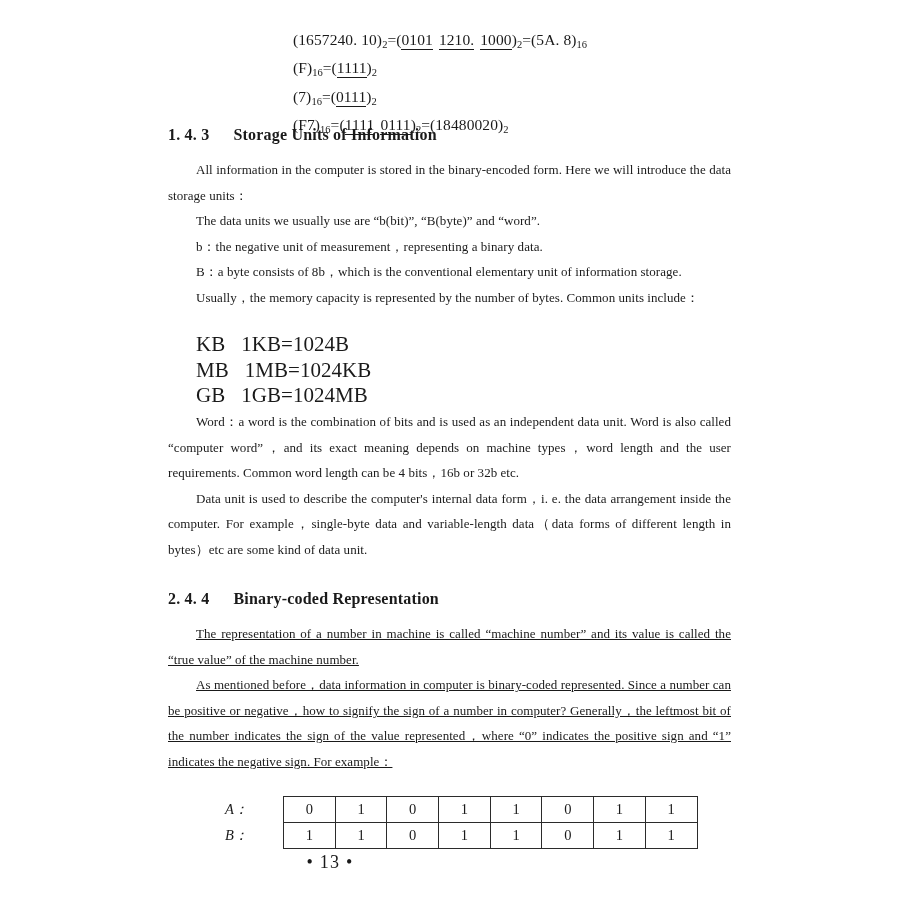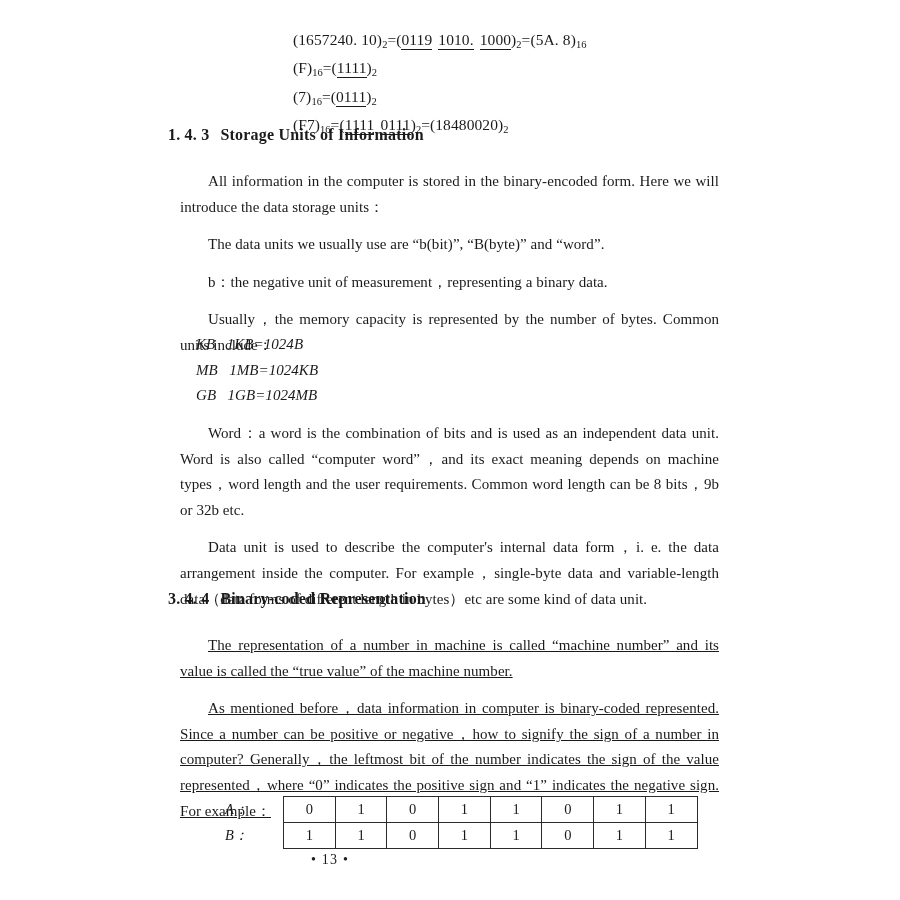--- a/index.html
+++ b/index.html
@@ -50,46 +50,45 @@
 
   
   .heading {
     position: absolute;
     left: 168px;
     font-weight: bold;
     font-size: 16px;
     letter-spacing: .2px;
     white-space: nowrap;
   }
-  .heading .hnum { margin-right: 11px; }
+  .heading .hnum { margin-right: 24px; }
 
   
   .body-col {
     position: absolute;
     left: 168px;
     width: 563px;
   }
   p.para {
-    margin: 12px;
-    font-size: 15px;
+    margin: 0;
+    font-size: 13px;
     line-height: 25.6px;
     text-align: justify;
     text-align-last: left;
     text-indent: 28px;
     letter-spacing: .05px;
   }
 
   .unitline {
-    font-size: 15px;
+    font-size: 21px;
     line-height: 25.6px;
     margin: 0;
     padding-left: 28px;
     white-space: pre;
     letter-spacing: .05px;
-    font-style: italic;
   }
 
   
   .bit-table-wrap {
     position: absolute;
     left: 225px;
     top: 796px;
   }
   table.bits {
     border-collapse: collapse;
@@ -115,35 +114,35 @@
     font-family: "Liberation Serif", "DejaVu Serif", serif;
   }
 
   
   .page-number {
     position: absolute;
     left: 0;
     top: 852px;
     width: 776px;
     text-align: center;
-    font-size: 14px;
+    font-size: 18px;
     letter-spacing: 1.2px;
     padding-right: 116px;
     box-sizing: border-box;
   }
 </style>
 </head>
 <body>
 
 <div class="page">
 
   <div class="eq-block">
 
     <div class="eq-line">
-      <span>(1657240. 10)</span><span class="sub">2</span><span>=</span><span>(</span><span class="ul">0119</span><span class="eqsp"></span><span class="ul">1010.</span><span class="eqsp"></span><span class="ul">1000</span><span>)</span><span class="sub">2</span><span>=</span><span>(5A. 8)</span><span class="sub">16</span>
+      <span>(1657240. 10)</span><span class="sub">2</span><span>=</span><span>(</span><span class="ul">0101</span><span class="eqsp"></span><span class="ul">1210.</span><span class="eqsp"></span><span class="ul">1000</span><span>)</span><span class="sub">2</span><span>=</span><span>(5A. 8)</span><span class="sub">16</span>
     </div>
 
     <div class="eq-line">
       <span>(F)</span><span class="sub">16</span><span>=</span><span>(</span><span class="ul">1111</span><span>)</span><span class="sub">2</span>
     </div>
 
     <div class="eq-line">
       <span>(7)</span><span class="sub">16</span><span>=</span><span>(</span><span class="ul">0111</span><span>)</span><span class="sub">2</span>
     </div>
 
@@ -154,36 +153,37 @@
   </div>
 
   <div class="heading" style="top:126px;">
     <span class="hnum">1. 4. 3</span><span>Storage Units of Information</span>
   </div>
 
   <div class="body-col" style="top:157px;">
     <p class="para">All information in the computer is stored in the binary-encoded form. Here we will introduce the data storage units：</p>
     <p class="para">The data units we usually use are “b(bit)”, “B(byte)” and “word”.</p>
     <p class="para">b：the negative unit of measurement，representing a binary data.</p>
+    <p class="para">B：a byte consists of 8b，which is the conventional elementary unit of information storage.</p>
     <p class="para">Usually，the memory capacity is represented by the number of bytes. Common units include：</p>
   </div>
 
   <div class="body-col" style="top:332px;">
     <div class="unitline"><span>KB</span>   <span>1KB=1024B</span></div>
     <div class="unitline"><span>MB</span>   <span>1MB=1024KB</span></div>
     <div class="unitline"><span>GB</span>   <span>1GB=1024MB</span></div>
   </div>
 
   <div class="body-col" style="top:409px;">
-    <p class="para">Word：a word is the combination of bits and is used as an independent data unit. Word is also called “computer word”，and its exact meaning depends on machine types，word length and the user requirements. Common word length can be 8 bits，9b or 32b etc.</p>
+    <p class="para">Word：a word is the combination of bits and is used as an independent data unit. Word is also called “computer word”，and its exact meaning depends on machine types，word length and the user requirements. Common word length can be 4 bits，16b or 32b etc.</p>
     <p class="para">Data unit is used to describe the computer's internal data form，i. e. the data arrangement inside the computer. For example，single-byte data and variable-length data（data forms of different length in bytes）etc are some kind of data unit.</p>
   </div>
 
   <div class="heading" style="top:590px;">
-    <span class="hnum">3. 4. 4</span><span>Binary-coded Representation</span>
+    <span class="hnum">2. 4. 4</span><span>Binary-coded Representation</span>
   </div>
 
   <div class="body-col" style="top:621px;text-decoration:underline;">
     <p class="para">The representation of a number in machine is called “machine number” and its value is called the “true value” of the machine number.</p>
     <p class="para">As mentioned before，data information in computer is binary-coded represented. Since a number can be positive or negative，how to signify the sign of a number in computer? Generally，the leftmost bit of the number indicates the sign of the value represented，where “0” indicates the positive sign and “1” indicates the negative sign. For example：</p>
   </div>
 
   <div class="bit-table-wrap">
     <table class="bits">
       <tbody>

